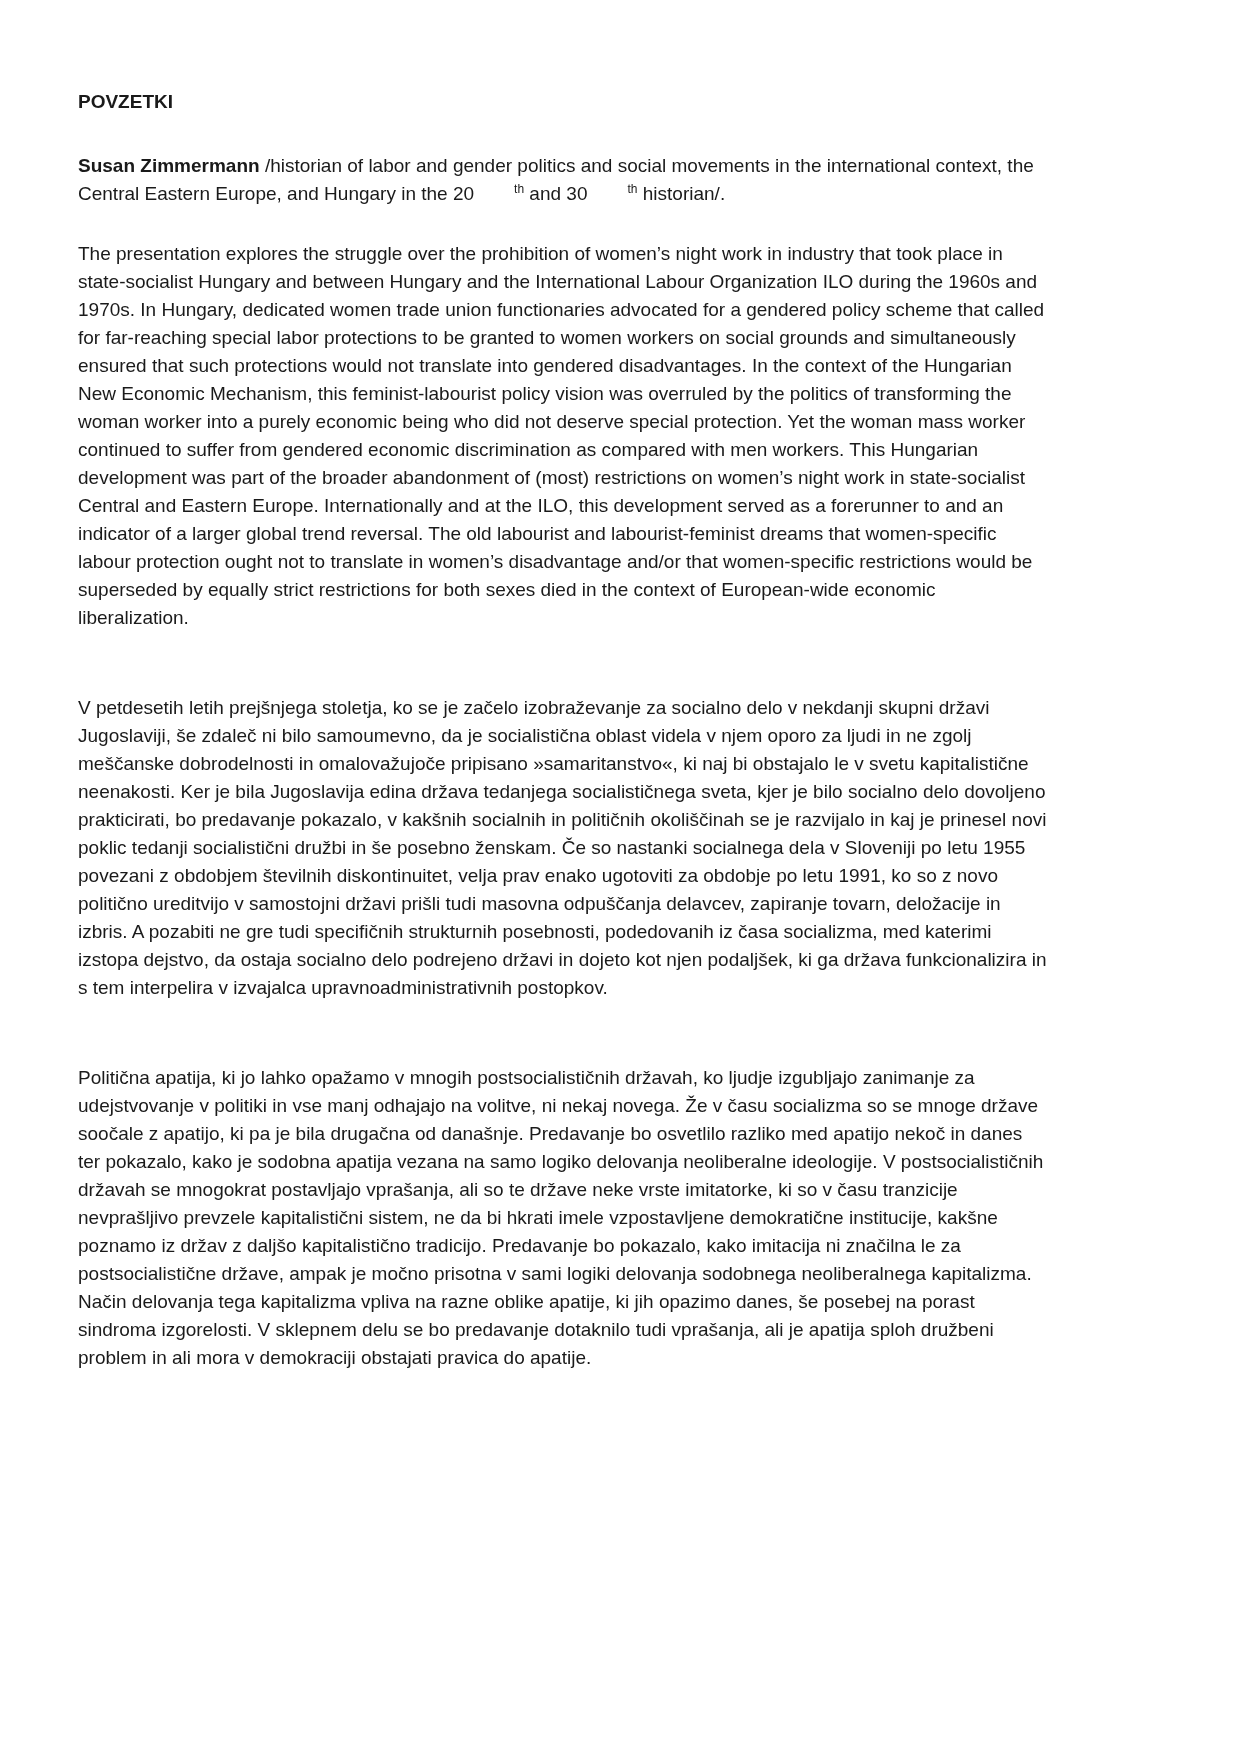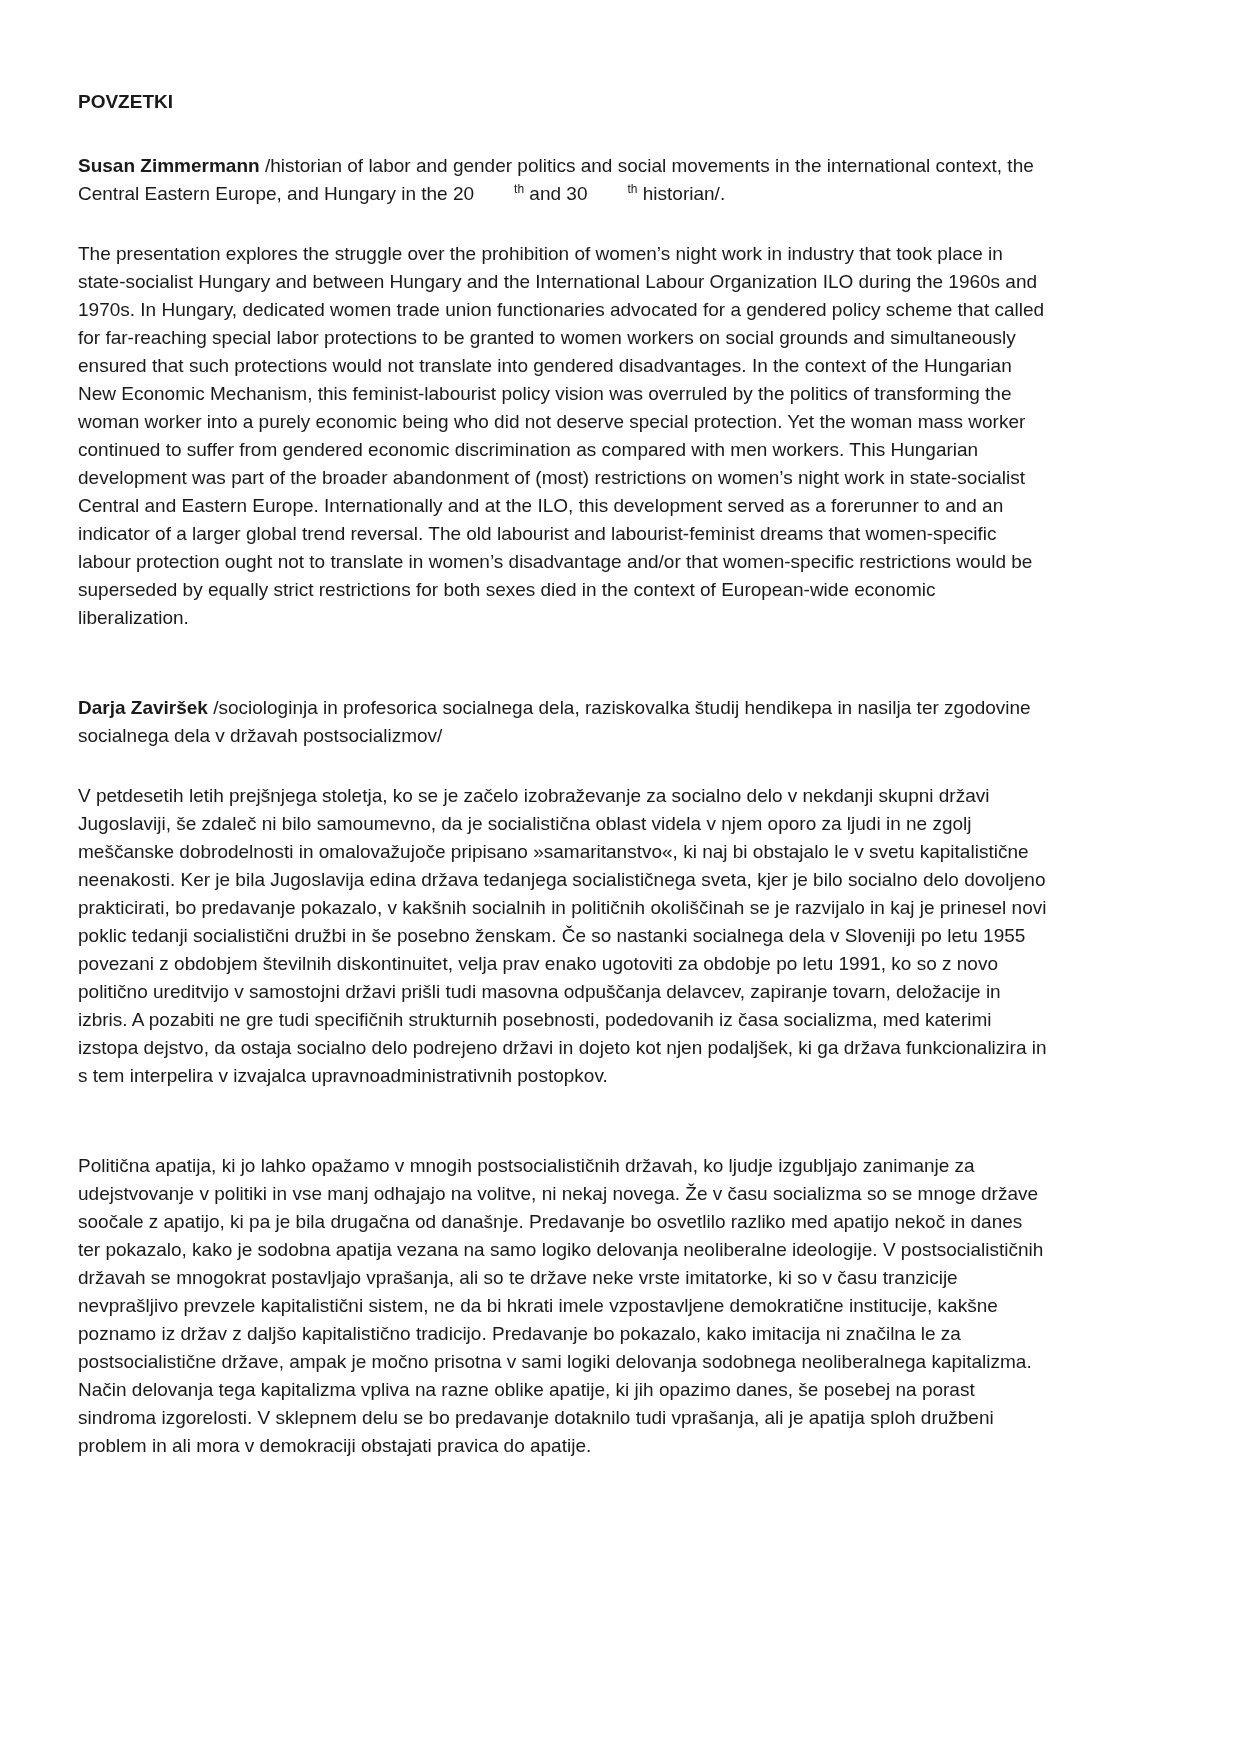--- a/index.html
+++ b/index.html
@@ -49,20 +49,19 @@
 <body>
 
 <div class="doc">
 
   <p class="title">POVZETKI</p>
 
   <p class="speaker-heading"><span class="speaker-name">Susan Zimmermann</span><span> /historian of labor and gender politics and social movements in the international context, the Central Eastern Europe, and Hungary in the 20</span><sup>th</sup><span> and 30</span><sup>th</sup><span> historian/.</span></p>
 
   <p class="abstract">The presentation explores the struggle over the prohibition of women’s night work in industry that took place in state-socialist Hungary and between Hungary and the International Labour Organization ILO during the 1960s and 1970s. In Hungary, dedicated women trade union functionaries advocated for a gendered policy scheme that called for far-reaching special labor protections to be granted to women workers on social grounds and simultaneously ensured that such protections would not translate into gendered disadvantages. In the context of the Hungarian New Economic Mechanism, this feminist-labourist policy vision was overruled by the politics of transforming the woman worker into a purely economic being who did not deserve special protection. Yet the woman mass worker continued to suffer from gendered economic discrimination as compared with men workers. This Hungarian development was part of the broader abandonment of (most) restrictions on women’s night work in state-socialist Central and Eastern Europe. Internationally and at the ILO, this development served as a forerunner to and an indicator of a larger global trend reversal. The old labourist and labourist-feminist dreams that women-specific labour protection ought not to translate in women’s disadvantage and/or that women-specific restrictions would be superseded by equally strict restrictions for both sexes died in the context of European-wide economic liberalization.</p>
 
-  <p class="speaker-heading"><span class="speaker-name">Darja Zaviršek</span><span>  /sociologinja in profesorica socialnega dela, raziskovalka študij hendikepa in nasilja ter zgodovine socialnega dela v državah postsocializmov/</span></p>
 
   <p class="abstract">V petdesetih letih prejšnjega stoletja, ko se je začelo izobraževanje za socialno delo v nekdanji skupni državi Jugoslaviji, še zdaleč ni bilo samoumevno, da je socialistična oblast videla v njem oporo za ljudi in ne zgolj meščanske dobrodelnosti in omalovažujoče pripisano »samaritanstvo«, ki naj bi obstajalo le v svetu kapitalistične neenakosti. Ker je bila Jugoslavija edina država tedanjega socialističnega sveta, kjer je bilo socialno delo dovoljeno prakticirati, bo predavanje pokazalo, v kakšnih socialnih in političnih okoliščinah se je razvijalo in kaj je prinesel novi poklic tedanji socialistični družbi in še posebno ženskam. Če so nastanki socialnega dela v Sloveniji po letu 1955 povezani z obdobjem številnih diskontinuitet, velja prav enako ugotoviti za obdobje po letu 1991, ko so z novo politično ureditvijo v samostojni državi prišli tudi masovna odpuščanja delavcev, zapiranje tovarn, deložacije in izbris. A pozabiti ne gre tudi  specifičnih strukturnih posebnosti, podedovanih iz časa socializma, med katerimi izstopa dejstvo, da ostaja socialno delo podrejeno državi in dojeto kot njen podaljšek, ki ga država funkcionalizira in s tem interpelira v izvajalca upravnoadministrativnih postopkov.</p>
 
 
   <p class="abstract">Politična apatija, ki jo lahko opažamo v mnogih postsocialističnih državah, ko ljudje izgubljajo zanimanje za udejstvovanje v politiki in vse manj odhajajo na volitve, ni nekaj novega. Že v času socializma so se mnoge države soočale z apatijo, ki pa je bila drugačna od današnje. Predavanje bo osvetlilo razliko med apatijo nekoč in danes ter pokazalo, kako je sodobna apatija vezana na samo logiko delovanja neoliberalne ideologije. V postsocialističnih državah se mnogokrat postavljajo vprašanja, ali so te države neke vrste imitatorke, ki so v času tranzicije nevprašljivo prevzele kapitalistični sistem, ne da bi hkrati imele vzpostavljene demokratične institucije, kakšne poznamo iz držav z daljšo kapitalistično tradicijo. Predavanje bo pokazalo, kako imitacija ni značilna le za postsocialistične države, ampak je močno prisotna v sami logiki delovanja sodobnega neoliberalnega kapitalizma. Način delovanja tega kapitalizma vpliva na razne oblike apatije, ki jih opazimo danes, še posebej na porast sindroma izgorelosti. V sklepnem delu se bo predavanje dotaknilo tudi vprašanja, ali je apatija sploh družbeni problem in ali mora v demokraciji obstajati pravica do apatije.</p>
 
 </div>
 
 </body></html>

